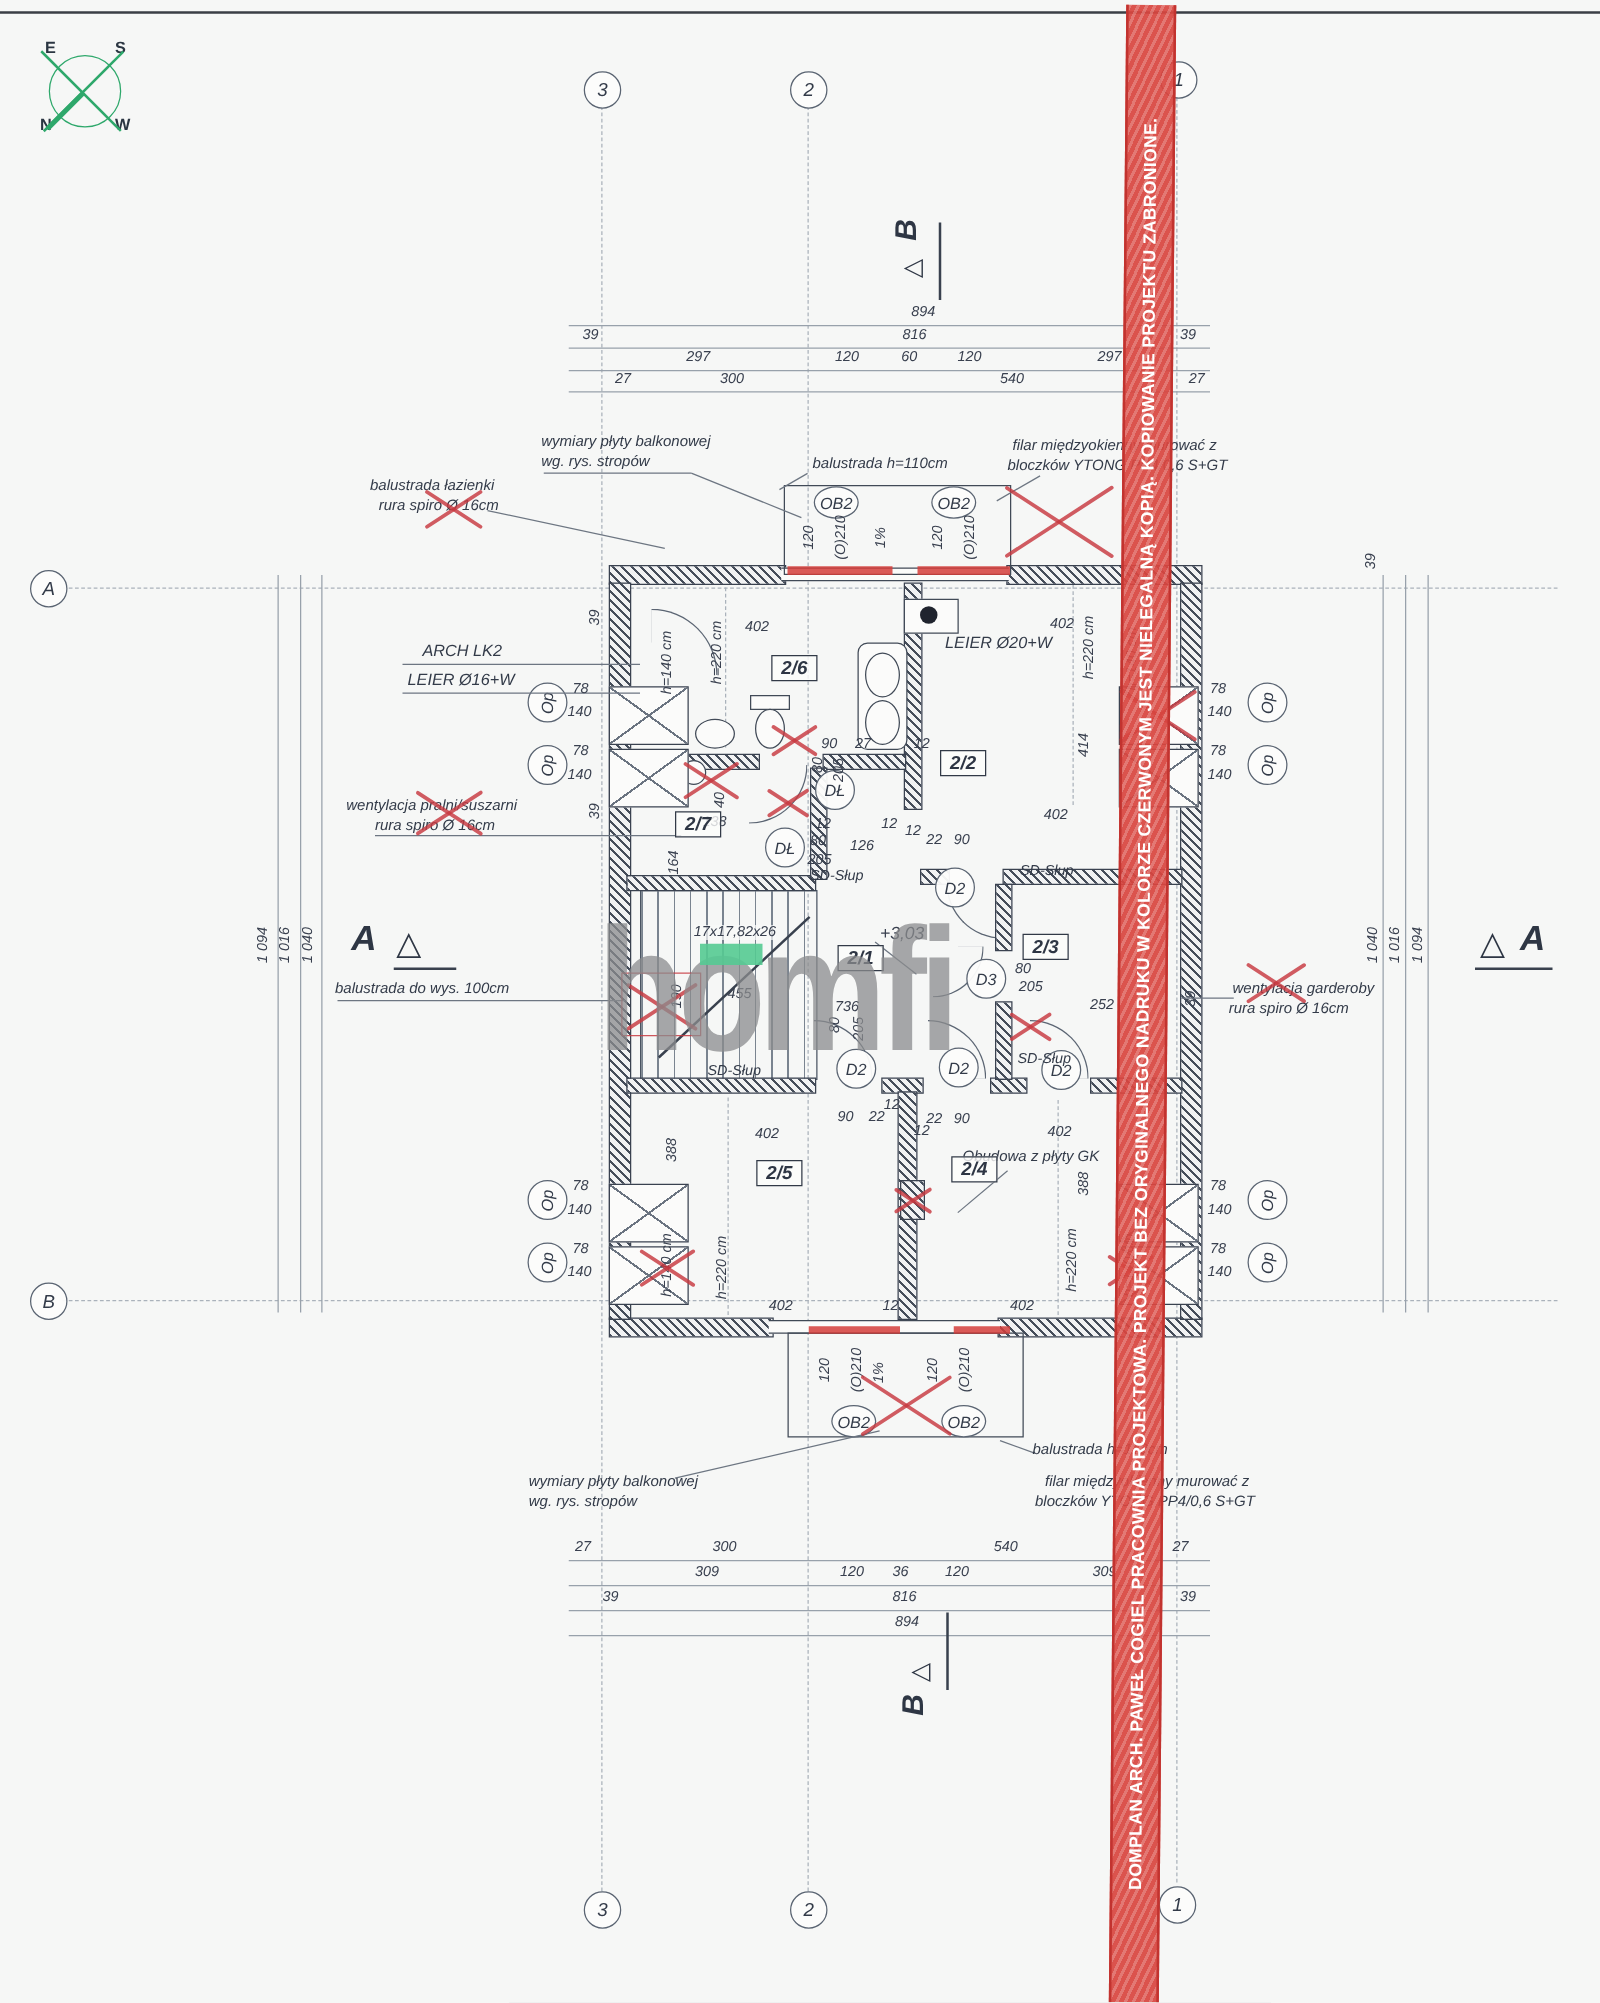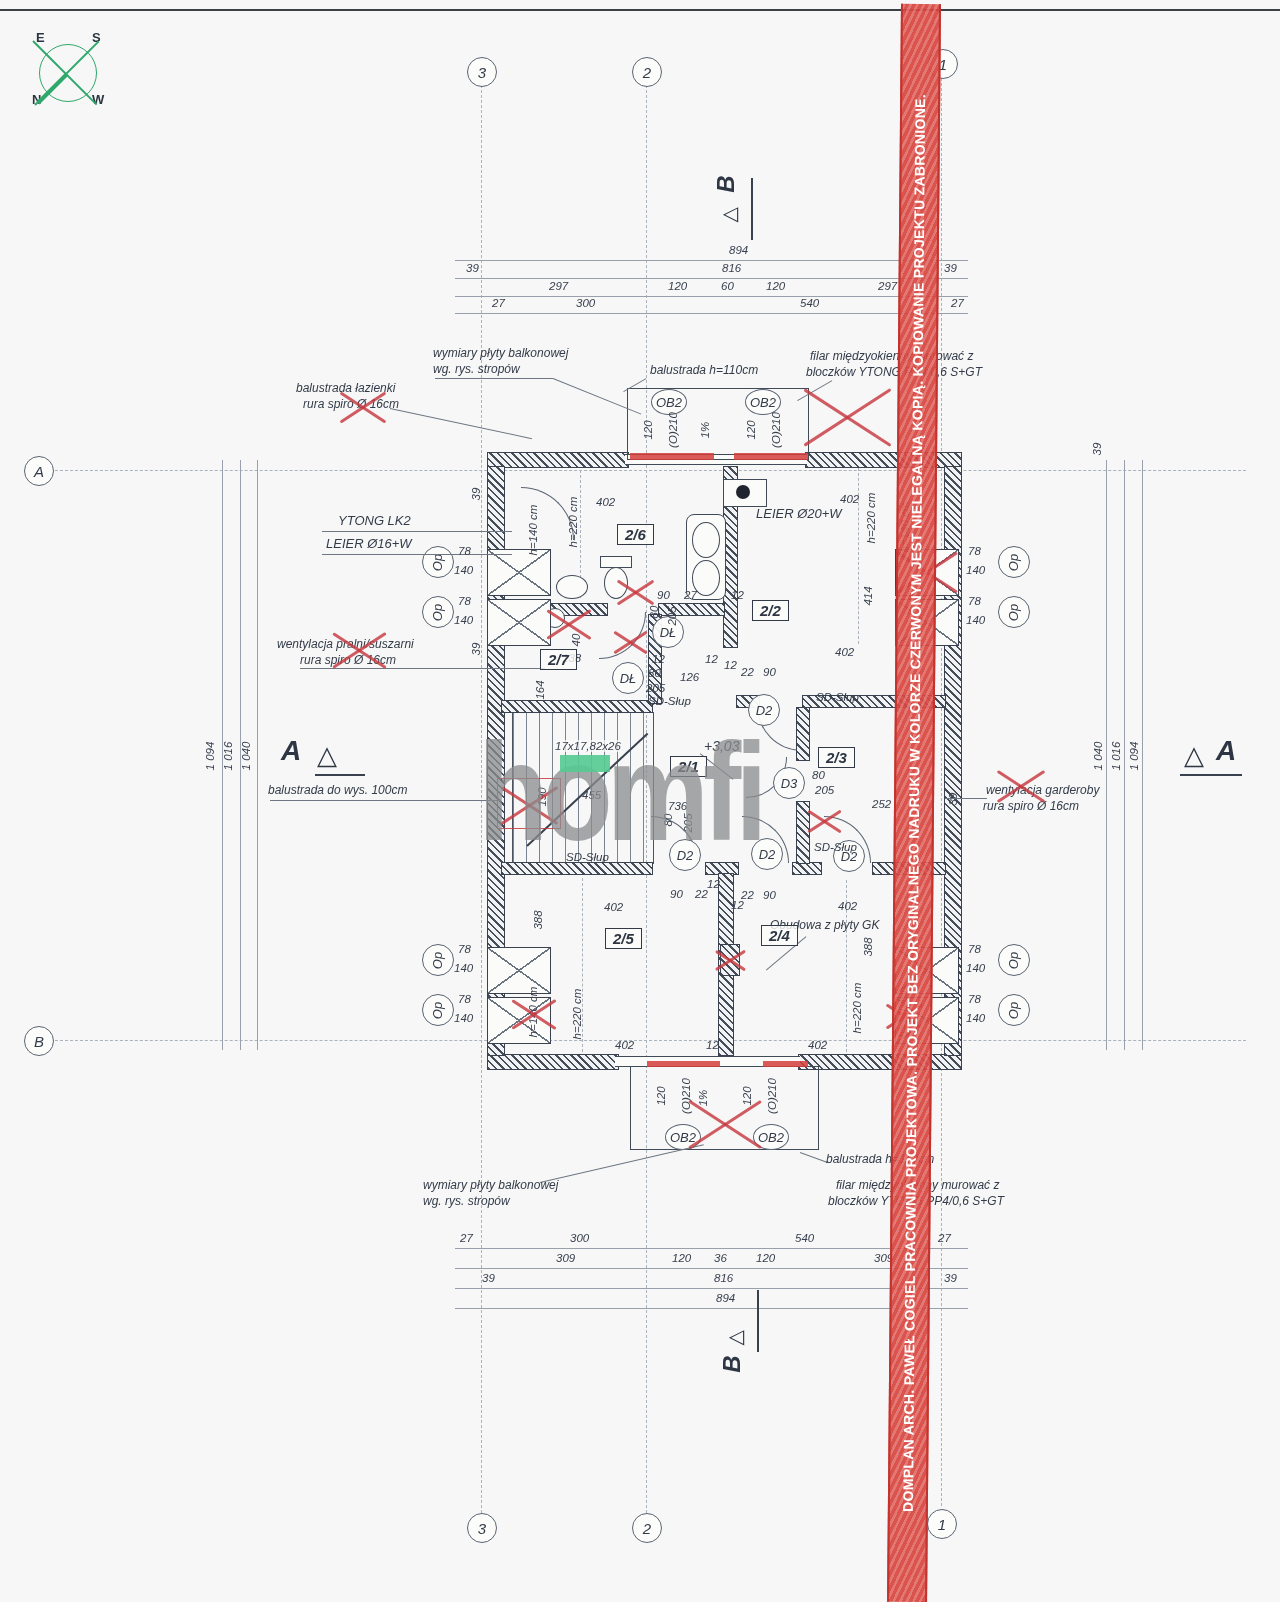--- a/index.html
+++ b/index.html
@@ -400,21 +400,21 @@
   <div class="ld" style="left:390px;top:408px;width:145px;transform:rotate(12deg);"></div>
   <div class="rx" style="left:338px;top:385px;width:50px;height:42px;">
       <i></i>
       <b></b>
     </div>
 
   <span class="lbl" style="left:810px;top:349px;">filar międzyokienny murować z</span>
   <span class="lbl" style="left:806px;top:365px;">bloczków YTONG PP4/0,6 S+GT</span>
   <div class="ld" style="left:832px;top:380px;width:40px;transform:rotate(150deg);"></div>
 
-  <span class="lbl" style="left:338px;top:513px;font-size:13px;">YTONG LK2</span>
+  <span class="lbl" style="left:338px;top:513px;font-size:13px;">ARCH LK2</span>
   <div class="ld" style="left:322px;top:531px;width:190px;"></div>
   <span class="lbl" style="left:326px;top:536px;font-size:13px;">LEIER Ø16+W</span>
   <div class="ld" style="left:322px;top:554px;width:190px;"></div>
   <span class="lbl" style="left:756px;top:506px;font-size:13px;">LEIER Ø20+W</span>
 
   <span class="lbl" style="left:277px;top:637px;">wentylacja pralni/suszarni</span>
   <span class="lbl" style="left:300px;top:653px;">rura spiro Ø 16cm</span>
   <div class="ld" style="left:300px;top:668px;width:245px;"></div>
   <div class="rx" style="left:330px;top:625px;width:58px;height:48px;">
       <i></i>

